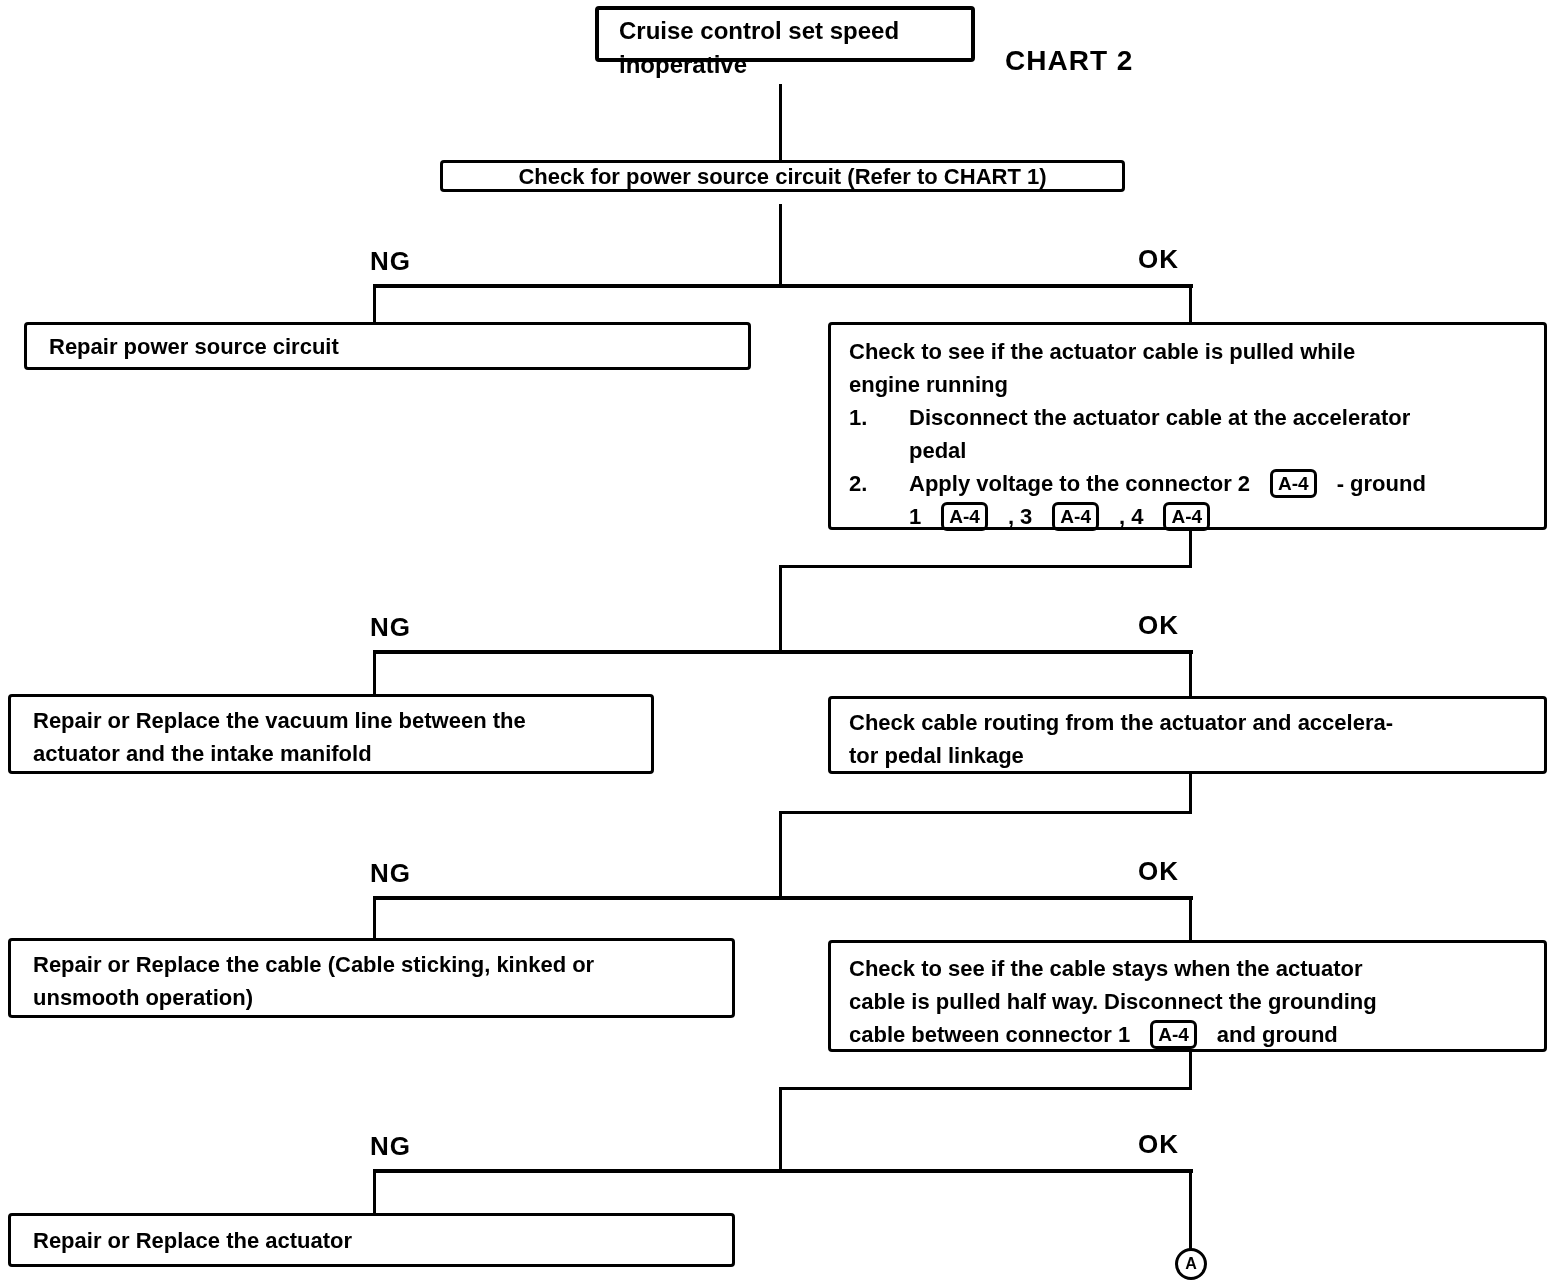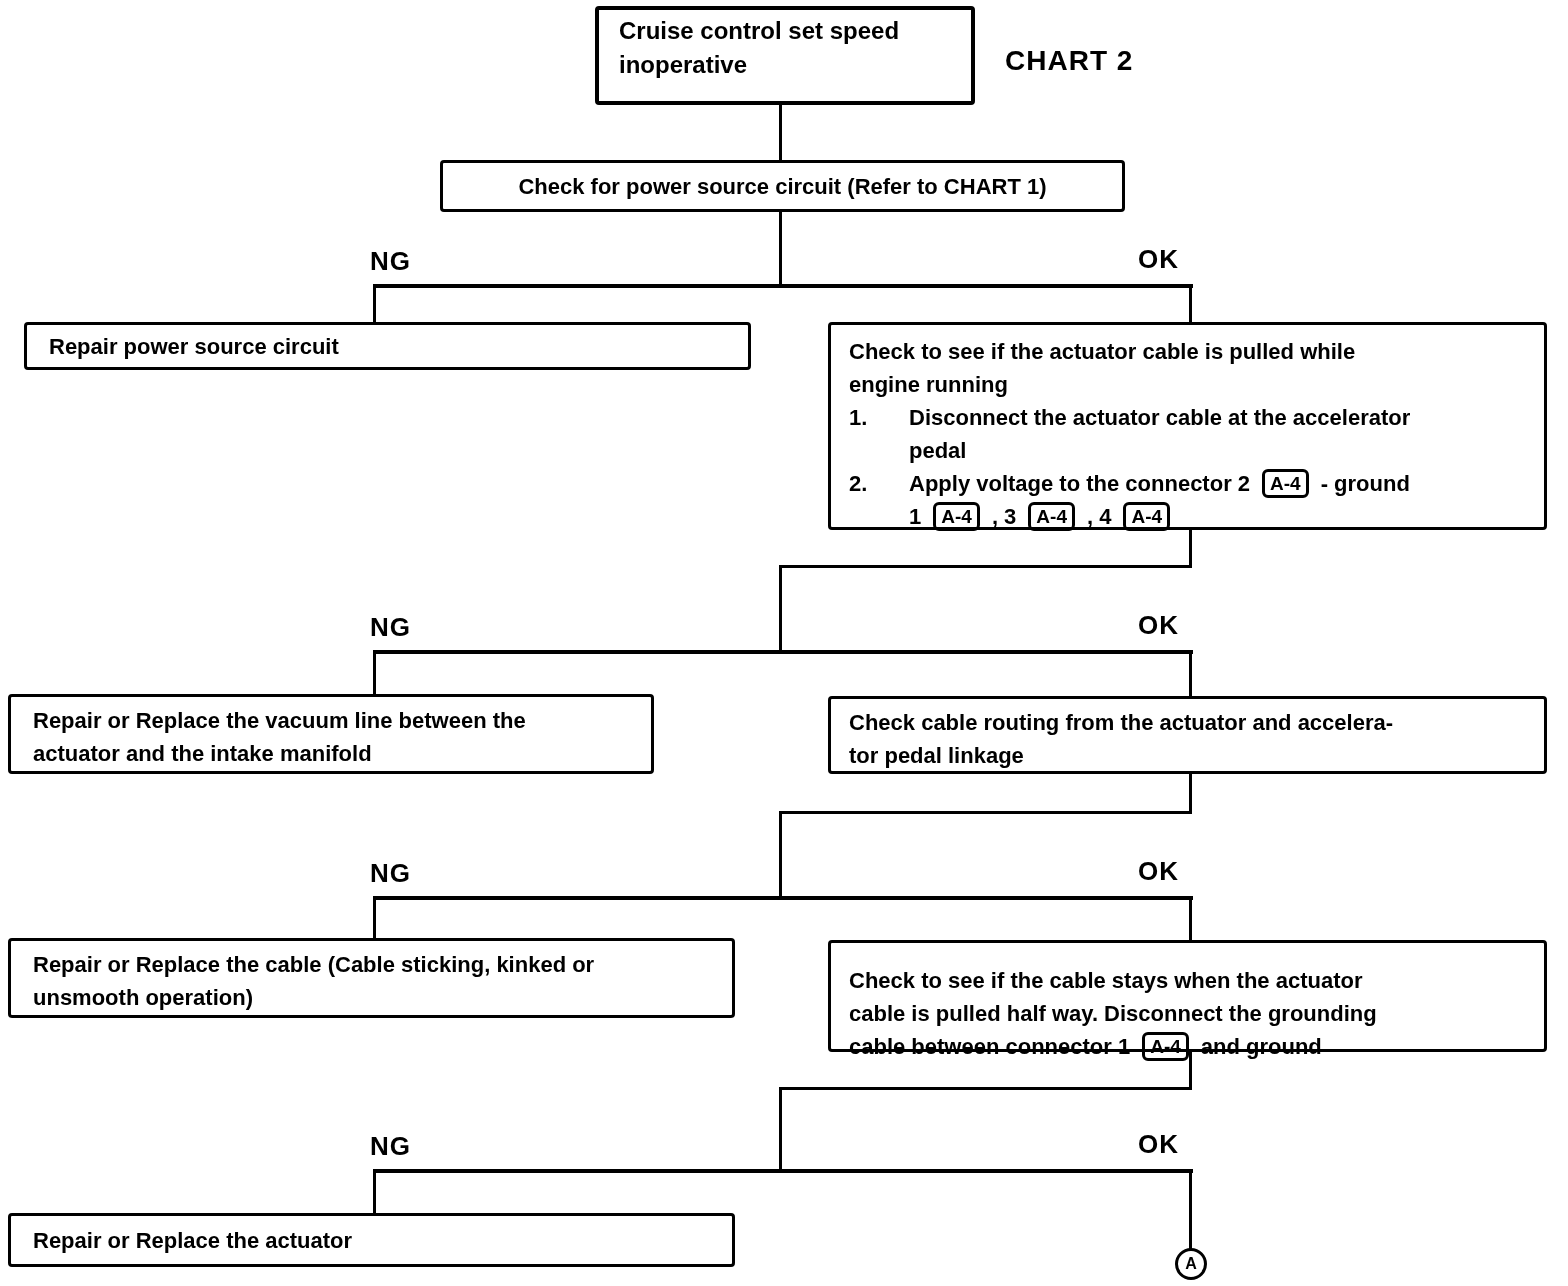--- a/index.html
+++ b/index.html
@@ -57,21 +57,21 @@
     margin-top: 31px;
   }
   .li { display: flex; }
   .li .num { width: 60px; flex: none; }
   .li .itext { flex: 1; }
   .chip {
     display: inline-block;
     border: 3px solid #000;
     border-radius: 6px;
     padding: 0 5px;
-    margin: 0 12px;
+    margin: 0 20px;
     font-size: 19px;
     line-height: 23px;
     font-weight: 700;
     vertical-align: 1px;
   }
   .circle-a {
     position: absolute;
     box-sizing: border-box;
     width: 32px;
     height: 32px;
@@ -120,26 +120,26 @@
 
   <div class="branch-label" style="left:370px; top:246px;">NG</div>
   <div class="branch-label" style="left:1138px; top:244px;">OK</div>
   <div class="branch-label" style="left:370px; top:612px;">NG</div>
   <div class="branch-label" style="left:1138px; top:610px;">OK</div>
   <div class="branch-label" style="left:370px; top:858px;">NG</div>
   <div class="branch-label" style="left:1138px; top:856px;">OK</div>
   <div class="branch-label" style="left:370px; top:1131px;">NG</div>
   <div class="branch-label" style="left:1138px; top:1129px;">OK</div>
 
-  <div class="box heavy" style="left:595px; top:6px; width:380px; height:99px; padding:4px 0 0 20px; font-size:24px; line-height:34px;">
+  <div class="box heavy" style="left:595px; top:6px; width:380px; height:56px; padding:4px 0 0 20px; font-size:24px; line-height:34px;">
     <span>Cruise control set speed</span><br>
     <span>inoperative</span>
   </div>
 
-  <div class="box centered" style="left:440px; top:160px; width:685px; height:52px;">
+  <div class="box centered" style="left:440px; top:160px; width:685px; height:32px;">
     <span>Check for power source circuit (Refer to CHART 1)</span>
   </div>
 
   <div class="box single" style="left:24px; top:322px; width:727px; height:48px;">
     <span>Repair power source circuit</span>
   </div>
 
   <div class="box multi" style="left:828px; top:322px; width:719px; height:208px; padding-top:10px; padding-left:18px;">
     <div>
       <span>Check to see if the actuator cable is pulled while</span><br>
@@ -169,21 +169,21 @@
   <div class="box multi" style="left:828px; top:696px; width:719px; height:78px; padding-left:18px;">
     <span>Check cable routing from the actuator and accelera-</span><br>
     <span>tor pedal linkage</span>
   </div>
 
   <div class="box multi" style="left:8px; top:938px; width:727px; height:80px;">
     <span>Repair or Replace the cable (Cable sticking, kinked or</span><br>
     <span>unsmooth operation)</span>
   </div>
 
-  <div class="box multi" style="left:828px; top:940px; width:719px; height:112px; padding-left:18px; padding-top:21px;">
+  <div class="box multi" style="left:828px; top:940px; width:719px; height:112px; padding-left:18px; padding-top:9px;">
     <span>Check to see if the cable stays when the actuator</span><br>
     <span>cable is pulled half way. Disconnect the grounding</span><br>
     <span>cable between connector 1</span><span class="chip">A-4</span><span>and ground</span>
   </div>
 
   <div class="box single" style="left:8px; top:1213px; width:727px; height:54px;">
     <span>Repair or Replace the actuator</span>
   </div>
 
   <div class="circle-a" style="left:1175px; top:1248px;">A</div>

